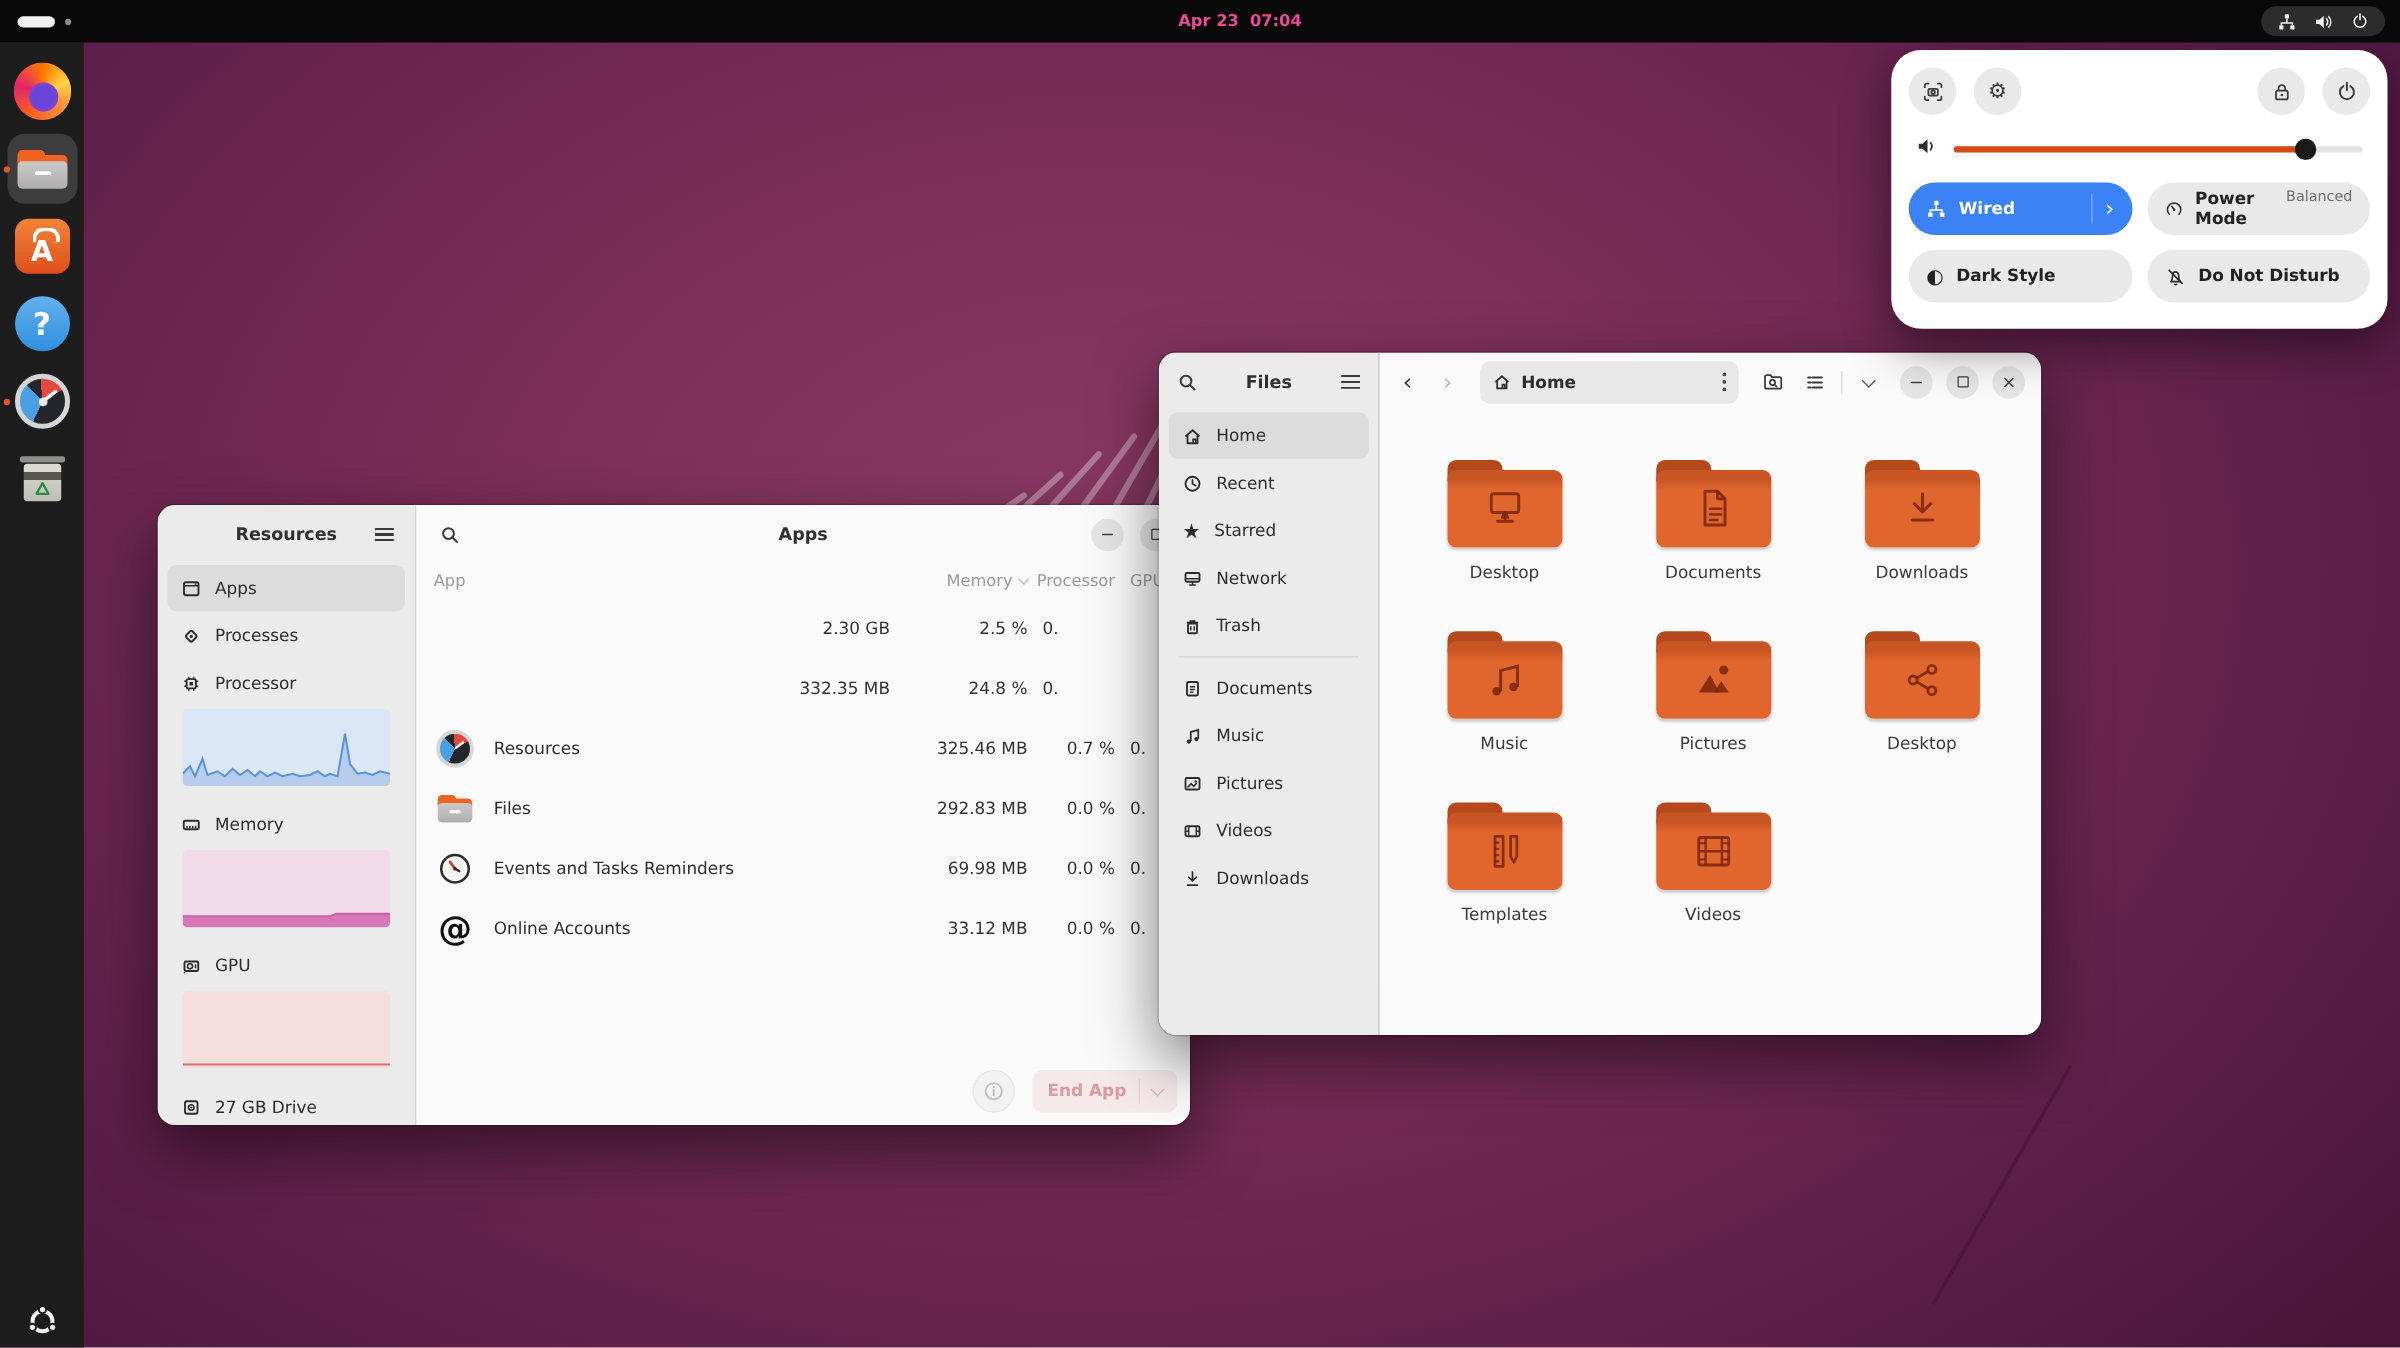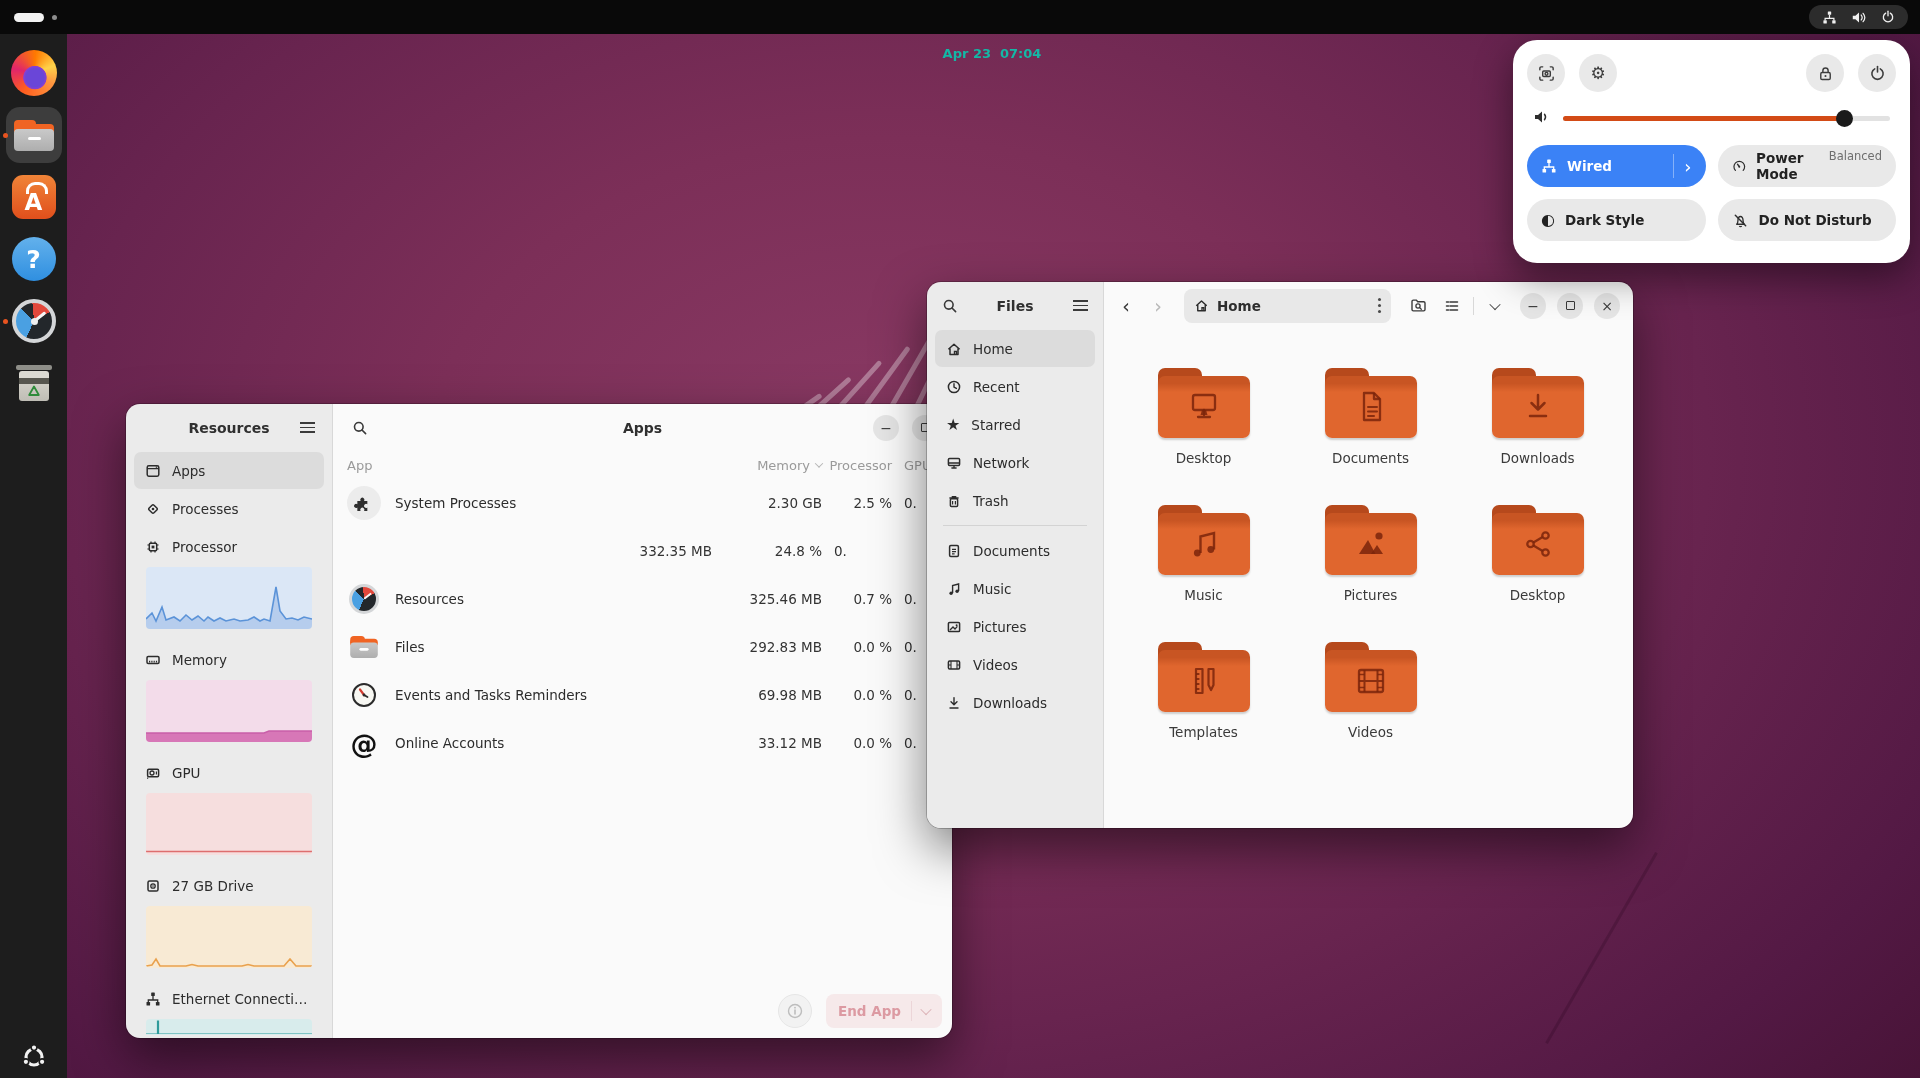--- a/index.html
+++ b/index.html
@@ -15,21 +15,21 @@
   .ray:nth-child(5){left:878px;top:338px;height:96px;transform:rotate(36deg);}
   .ray:nth-child(6){left:906px;top:327px;height:100px;transform:rotate(30deg);}
   .ray:nth-child(7){left:932px;top:318px;height:104px;transform:rotate(26deg);}
   .ray:nth-child(8){left:956px;top:310px;height:106px;transform:rotate(22deg);}
   .wline { position:absolute; left:1600px; top:838px; width:3px; height:220px; background:rgba(30,0,22,.22); transform:rotate(30deg); }
 
   
   .topbar { position:absolute; left:0; top:0; width:1920px; height:34px; background:#090909; z-index:40; display:flex; align-items:center; }
   .ws-pill { position:absolute; left:14px; top:13px; width:30px; height:9px; border-radius:5px; background:#f2f2f2; }
   .ws-dot  { position:absolute; left:52px; top:15px; width:5px; height:5px; border-radius:50%; background:#8d8d8d; }
-  .clock { position:absolute; left:992px; transform:translateX(-50%); top:0; height:34px; display:flex; gap:9px; align-items:center; color:#14b8a6; font-size:13px; font-weight:600;margin-top:36px; }
+  .clock { position:absolute; left:992px; transform:translateX(-50%); top:0; height:34px; display:flex; gap:9px; align-items:center; color:#ec4899; font-size:13px; font-weight:600; }
   .tray { position:absolute; right:12px; top:5px; height:24px; border-radius:13px; background:#2c2c2c; display:flex; align-items:center; gap:14px; padding:0 13px; }
   .tray svg { display:block; }
 
   
   .dock { position:absolute; left:0; top:34px; bottom:0; width:67px; background:#1d1d1d; z-index:35; display:flex; flex-direction:column; align-items:center; padding-top:8px; }
   .ditem { position:relative; width:67px; height:62px; display:flex; align-items:center; justify-content:center; }
   .rdot { position:absolute; left:3px; top:50%; margin-top:-2px; width:5px; height:5px; border-radius:50%; background:#e95420; }
   .ff { width:46px; height:46px; border-radius:50%;
     background: radial-gradient(circle at 52% 60%, #6a46d8 0 25%, #8a3fd1 31%, rgba(0,0,0,0) 33%),
       conic-gradient(from 120deg, #ff9640, #ff5e1f 25%, #e0256b 45%, #ff7a00 68%, #ffd24a 86%, #ff9640); }
@@ -63,21 +63,21 @@
   .hamburger { width:15px; height:11px; background:repeating-linear-gradient(#3a3a3a 0 1.8px, transparent 1.8px 4.6px); }
   .kebab { display:flex; flex-direction:column; gap:2.6px; }
   .kebab i { width:3px; height:3px; border-radius:50%; background:#4a4a4a; }
   .caret-down { width:8px; height:8px; border-right:1.7px solid #4a4a4a; border-bottom:1.7px solid #4a4a4a; transform:rotate(45deg) translate(-1px,-1px); }
   .srow { height:37px; margin:1px 8px; border-radius:7px; display:flex; gap:11px; align-items:center; padding:0 11px; color:#2c2c2c; }
   .srow.sel { background:#dcdcdc; }
   .srow svg { flex-shrink:0; }
   .sep { height:1px; background:#d3d3d3; margin:6px 16px; }
 
   
-  #resources-win { left:126px; top:404px; width:826px; height:634px; z-index:10; }
+  #resources-win { left:126px; top:404px; width:826px; height:496px; z-index:10; }
   #resources-win .sidebar { width:206px; }
   #resources-win .sidebar .hdr { justify-content:center; }
   #resources-win .sidebar .hdr .iconbtn { position:absolute; right:10px; }
   .graph { margin:2px 20px 12px 20px; height:62px; border-radius:4px; overflow:hidden; position:relative; }
   .graph svg { position:absolute; left:0; top:0; width:100%; height:100%; }
   .g-cpu { background:#dbe7f6; }
   .g-mem { background:#f3dcea; }
   .g-gpu { background:#f6dede; }
   .g-drive { background:#f8ead4; }
   .g-eth { background:#d8ecec; height:16px; margin-bottom:0; border-radius:4px 4px 0 0; }
@@ -364,28 +364,20 @@
       <span>App</span>
       <span class="hmem">
           <span>Memory</span>
           <span class="caret-down"></span>
         </span>
       <span class="hproc">Processor</span>
       <span class="hgpu">GPU</span>
     </div>
 
     <div class="trow">
-      <span class="nm">
-          <span class="appic circlebg">
-            <svg width="20" height="20" viewBox="0 0 24 24">
-              <path d="M4,9.5 h4.1 a2.4,2.4 0 1 1 3.8,0 H16 v4.1 a2.4,2.4 0 1 0 0,3.8 V21.5 h-4.1 a2.4,2.4 0 1 0 -3.8,0 H4 v-4.1 a2.4,2.4 0 1 1 0,-3.8 Z" fill="#2f2f2f"></path>
-            </svg>
-          </span>
-          <span>System Processes</span>
-        </span>
       <span class="v">2.30 GB</span>
       <span class="v">2.5 %</span>
       <span class="gpu">0.</span>
     </div>
     <div class="trow">
       <span class="v">332.35 MB</span>
       <span class="v">24.8 %</span>
       <span class="gpu">0.</span>
     </div>
     <div class="trow">

